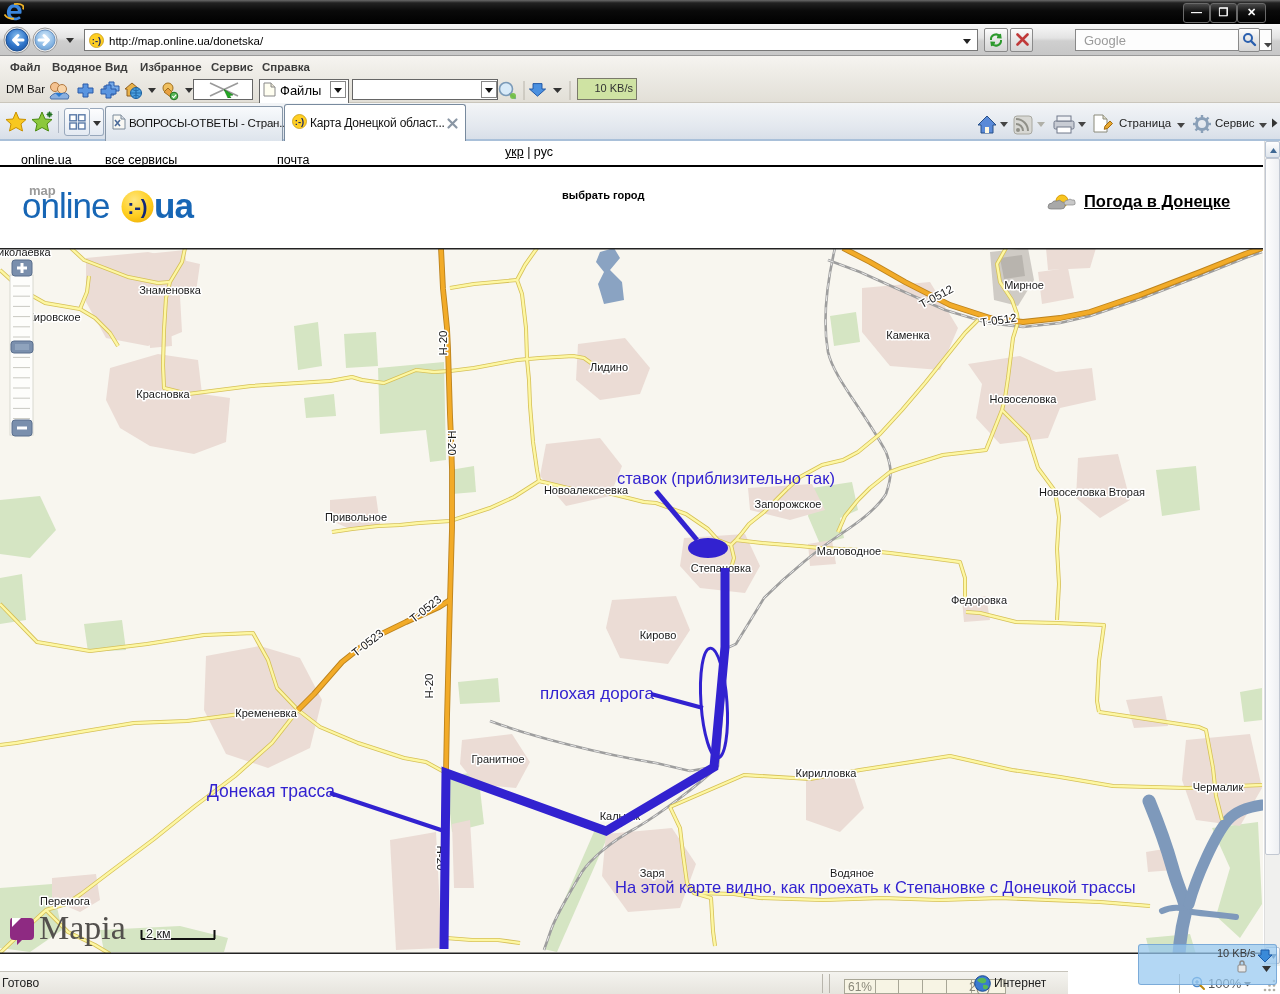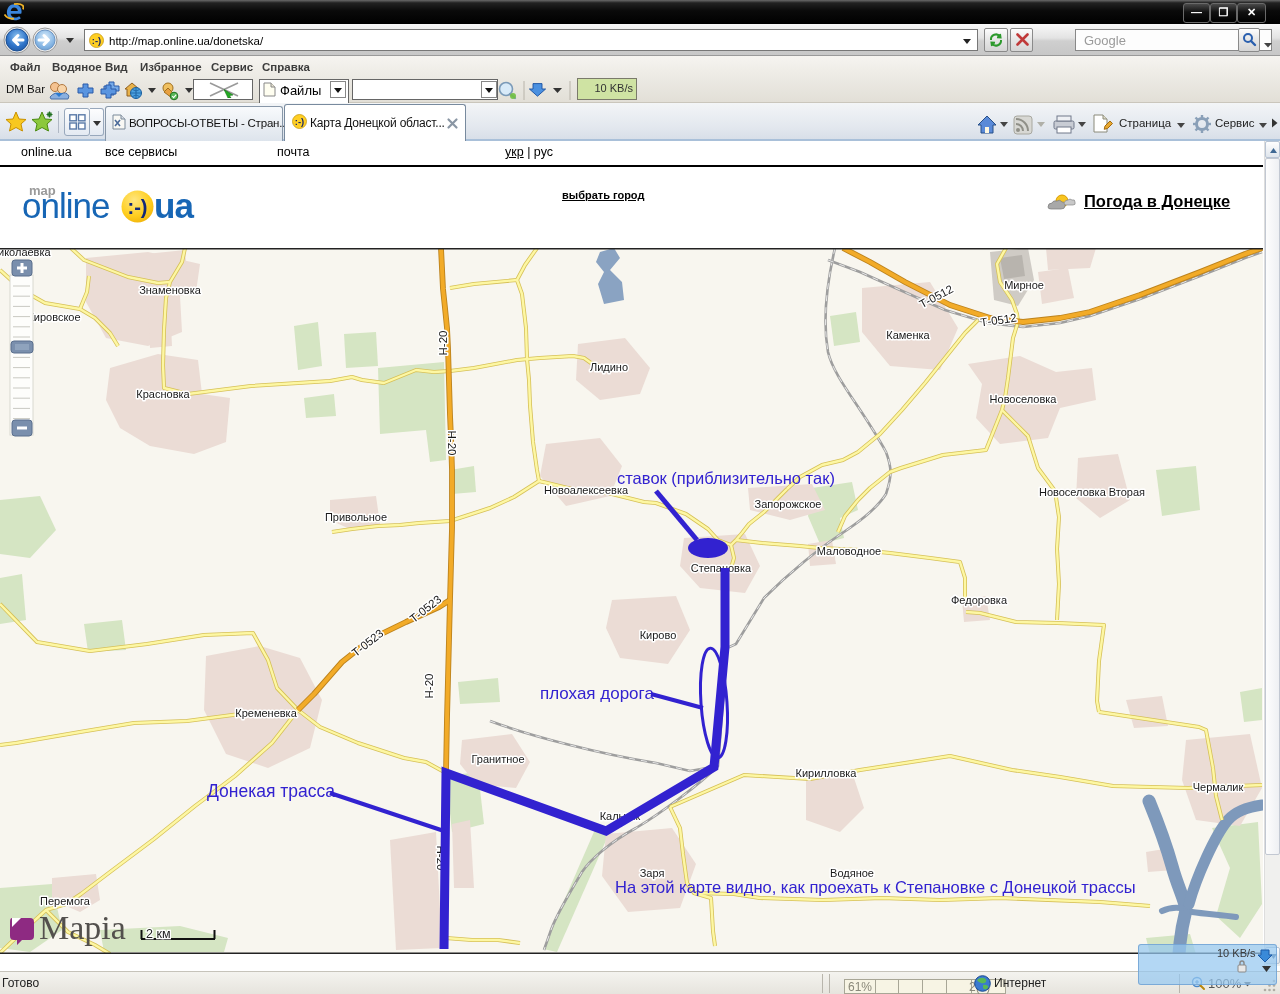--- a/index.html
+++ b/index.html
@@ -31,23 +31,23 @@
   #toolrow{left:0;top:77px;width:1280px;height:26px;background:linear-gradient(#eceae4,#e2dfd7);
     border-bottom:1px solid #cac6bc;box-sizing:border-box;}
   
   #tabrow{left:0;top:103px;width:1280px;height:38px;
     background:linear-gradient(#f3f5f7,#e2e7ee 70%,#d8dfe8);
     border-bottom:2px solid #a9c0d9;box-sizing:border-box;}
   .tab{box-sizing:border-box;border:1px solid #8897a8;border-bottom:none;
     border-radius:3px 3px 0 0;}
   
   #page{left:0;top:141px;width:1263px;height:813px;background:#fff;}
-  .plink{font-size:12.5px;color:#000;}
-  
-  #statusbar{left:0;top:971px;width:1280px;height:23px;
+  .plink{font-size:12.5px;color:#000;text-decoration:underline;margin-top:8px;}
+  
+  #statusbar{left:0;top:971px;width:1068px;height:23px;
     background:linear-gradient(#f4f3ef,#e6e4dd);border-top:1px solid #c6c3ba;box-sizing:border-box;}
   
   #scrollbar{left:1264px;top:141px;width:16px;height:825px;background:#f0f0ee;border-left:1px solid #ddd;box-sizing:border-box;}
 </style>
 </head>
 <body>
 
 <div id="titlebar" class="abs">
   <svg class="abs" style="left:4px;top:2px" width="20" height="20" viewBox="0 0 20 20">
     <path d="M10,2.2 C14.4,2.2 17.6,5 17.6,9.4 C17.6,10.4 17.4,11.2 17.2,11.8 L6.6,11.8 C7,14.2 8.6,15.6 11,15.6 C12.6,15.6 14,15.1 15.2,14.2 L16.8,16.2 C15.2,17.6 13.2,18.3 10.9,18.3 C6.3,18.3 2.9,15 2.9,10.3 C2.9,5.7 6,2.2 10,2.2 Z M6.7,9 L13.9,9 C13.7,6.9 12.3,5.4 10.2,5.4 C8.2,5.4 7.1,6.9 6.7,9 Z" fill="#3a85dc"></path>
@@ -290,21 +290,21 @@
         <radialGradient id="smg" cx="0.4" cy="0.3" r="0.9">
       <stop offset="0" stop-color="#ffe680"></stop>
           <stop offset="0.55" stop-color="#ffce1f"></stop>
           <stop offset="1" stop-color="#e8a500"></stop>
     </radialGradient>
       </defs>
     <circle cx="16.5" cy="16.5" r="16" fill="url(#smg)"></circle>
     <text x="16.5" y="24" font-size="20" font-weight="bold" text-anchor="middle" fill="#12287a" font-family="Liberation Sans">:-)</text>
   </svg>
   <span class="abs" style="left:154px;top:45px;font-size:35px;font-weight:bold;color:#1766b5;letter-spacing:-1px">ua</span>
-  <span class="abs" style="left:562px;top:48px;font-size:11px;font-weight:bold;text-decoration:underline">выбрать город</span>
+  <span class="abs" style="left:562px;top:48px;font-size:11px;font-weight:bold;">выбрать город</span>
   <svg class="abs" style="left:1044px;top:52px" width="36" height="20" viewBox="0 0 36 20">
     <circle cx="18" cy="8" r="6" fill="#f8c520" stroke="#d89a00"></circle>
     <path d="M4,14 q0,-4 4,-4 q1,-3 5,-2 q3,-2 5,1 q4,0 3,4 q0,3 -4,3 l-10,0 q-3,0 -3,-2 Z" fill="#a8a8a8" stroke="#7a7a7a" stroke-width="0.7"></path>
     <path d="M20,10 q1,-3 4,-3 q2,-2 4,0 q3,-1 3,2 q1,3 -2,3 l-7,0 q-2,0 -2,-2 Z" fill="#c8c8c8" stroke="#8a8a8a" stroke-width="0.7"></path>
   </svg>
   <span class="abs" style="left:1084px;top:51px;font-size:16.5px;font-weight:bold;text-decoration:underline">Погода в Донецке</span>
 
   <svg id="map" class="abs" style="left:0;top:107px" width="1263" height="706" viewBox="0 0 1263 706">
     <rect x="0" y="0" width="1263" height="706" fill="#f8f6ef"></rect>
     <polygon points="294,78 318,74 322,118 298,122" fill="#d5e5c3"></polygon>

